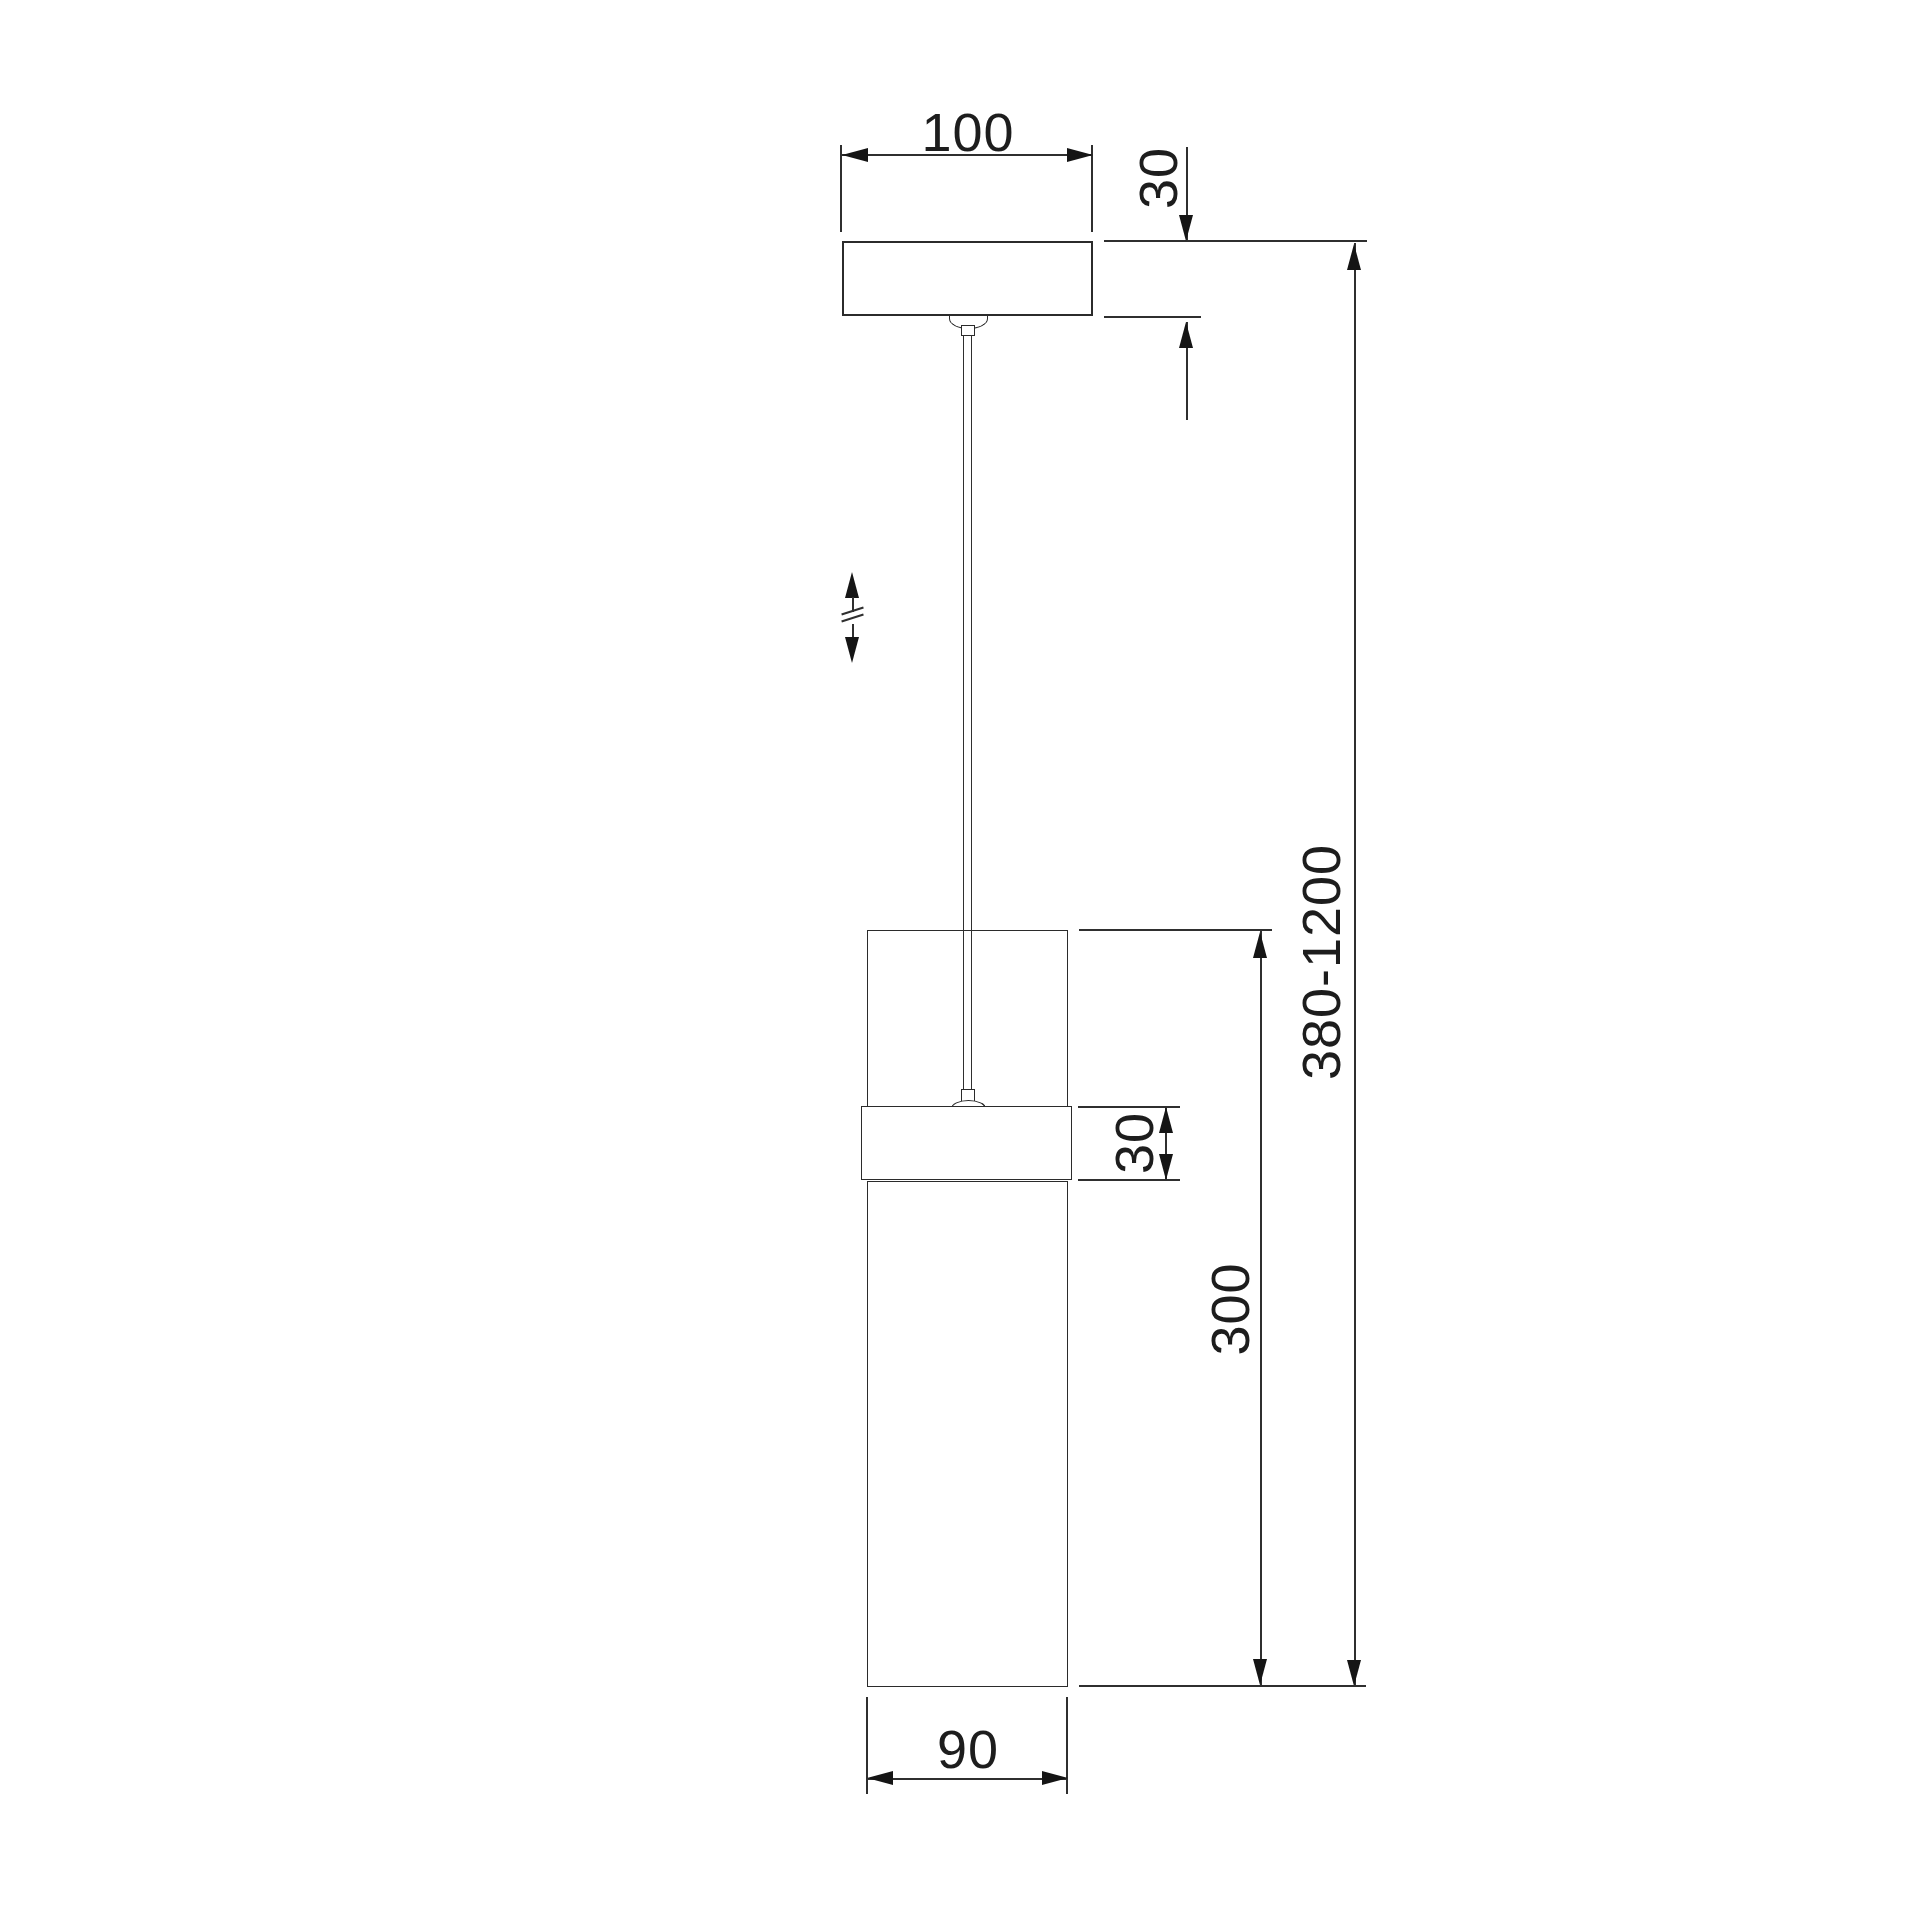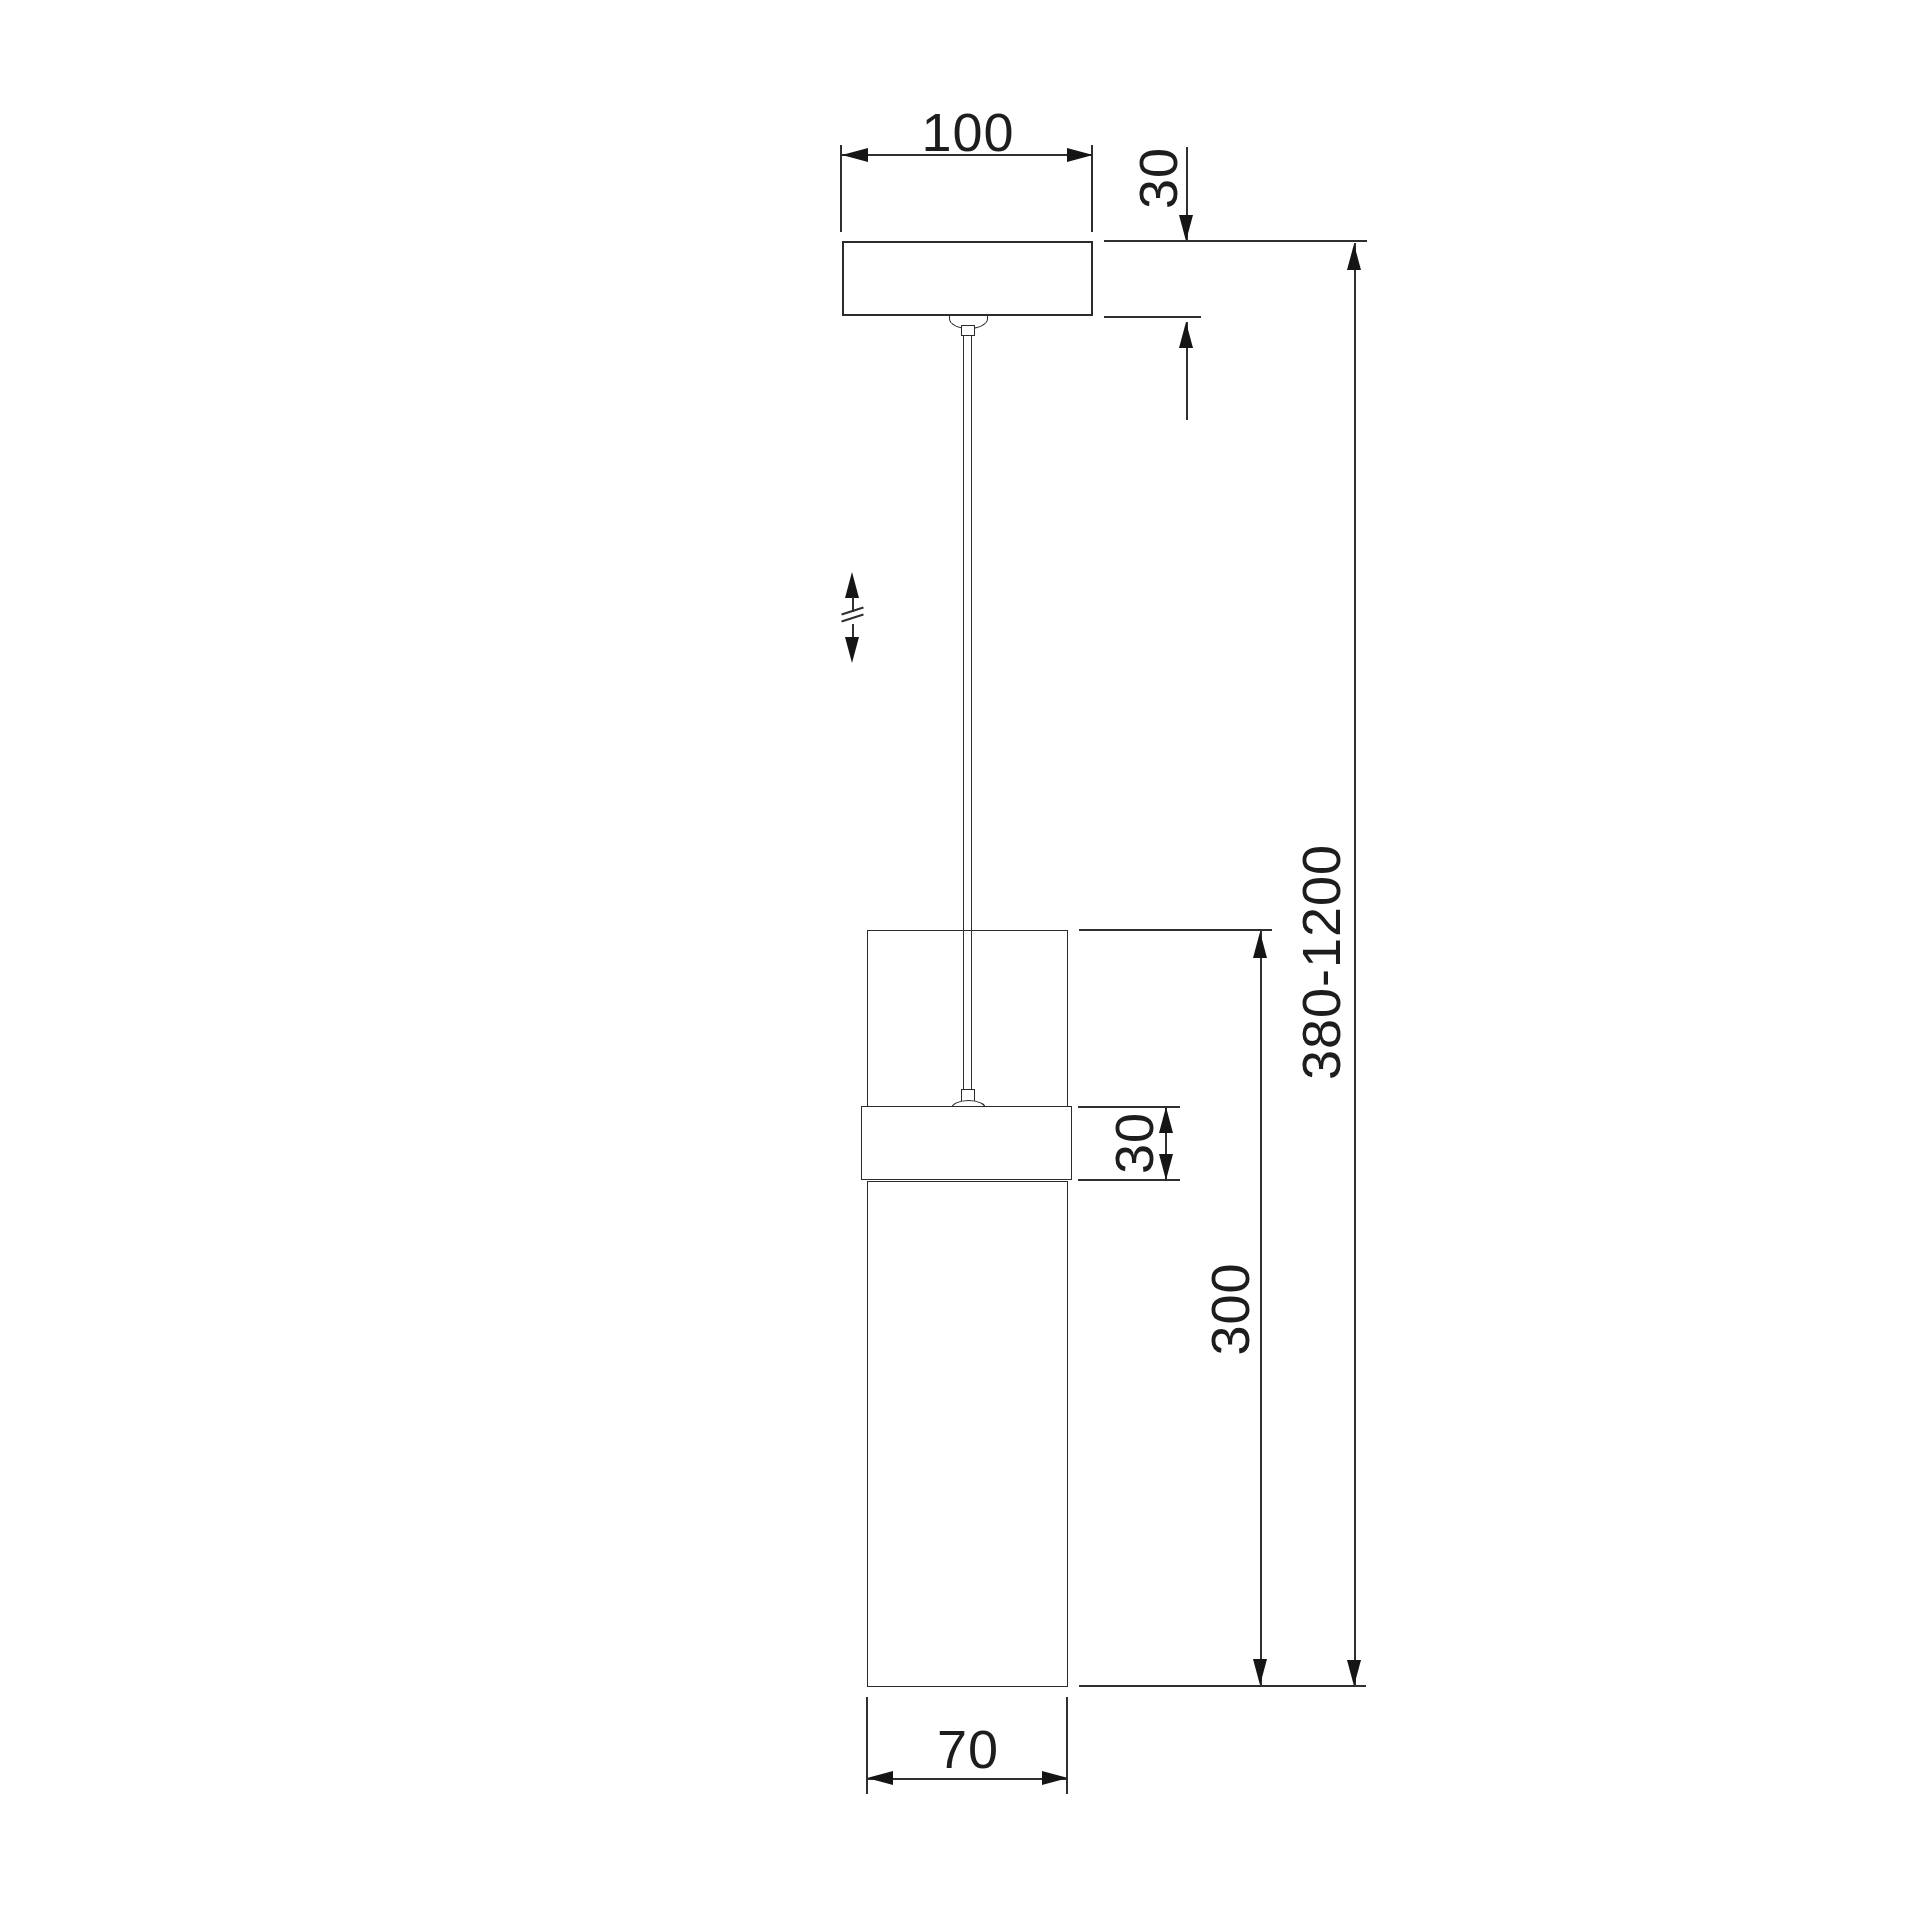--- a/index.html
+++ b/index.html
@@ -94,21 +94,21 @@
   <div class="ln" style="left:1165px;top:1106px;width:1.9px;height:74px;"></div>
   <div class="ah ah-up" style="left:1159px;top:1107px;"></div>
   <div class="ah ah-down" style="left:1159px;top:1154px;"></div>
   <div class="dim-label rot" style="left:1134px;top:1143px;">30</div>
 
   <div class="ln" style="left:866px;top:1697px;width:1.9px;height:97px;"></div>
   <div class="ln" style="left:1066px;top:1697px;width:1.9px;height:97px;"></div>
   <div class="ln" style="left:867px;top:1778px;width:201px;height:1.9px;"></div>
   <div class="ah ah-left" style="left:867px;top:1771px;"></div>
   <div class="ah ah-right" style="left:1042px;top:1771px;"></div>
-  <div class="dim-label" style="left:968px;top:1749px;">70</div>
+  <div class="dim-label" style="left:968px;top:1749px;">90</div>
 
   <div class="ah ah-up" style="left:845px;top:572px;"></div>
   <div class="ln" style="left:852px;top:597px;width:1.9px;height:15.4px;"></div>
   <div class="slash" style="left:841px;top:610px;"></div>
   <div class="slash" style="left:841px;top:617px;"></div>
   <div class="ln" style="left:852px;top:624px;width:1.9px;height:15.4px;"></div>
   <div class="ah ah-down" style="left:845px;top:637px;"></div>
 
 </div>
 

